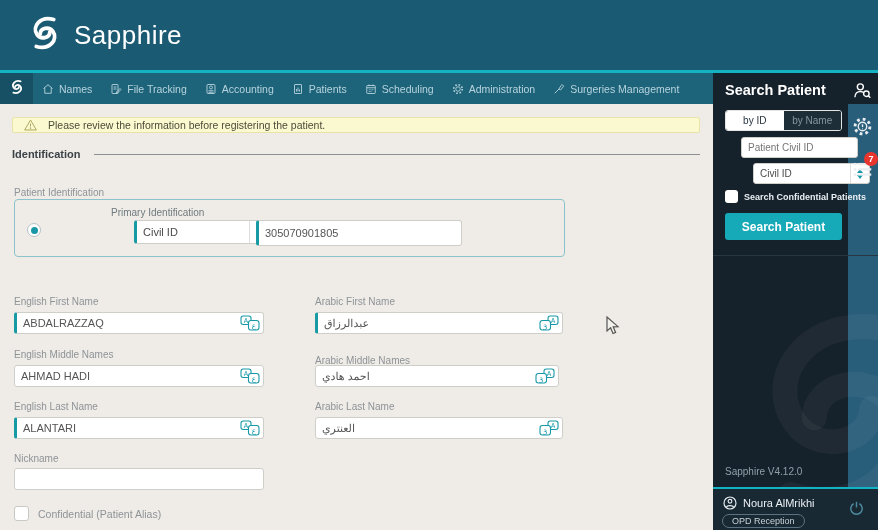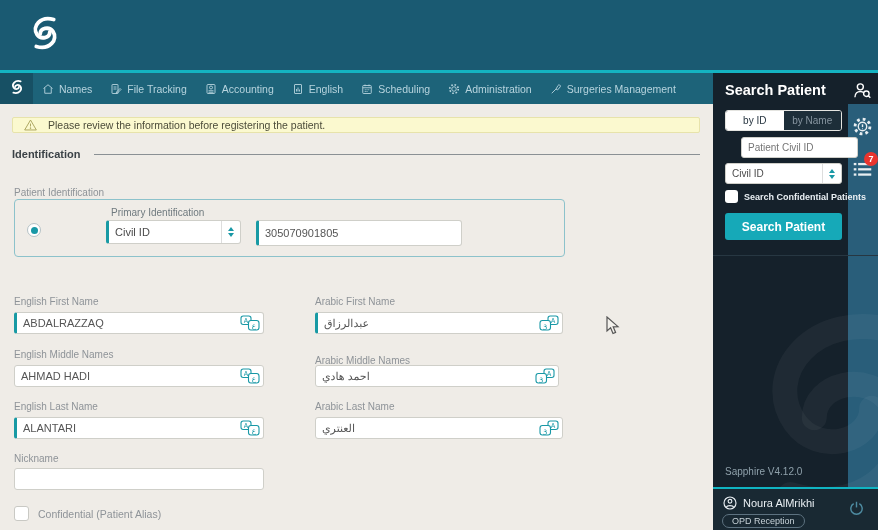--- a/index.html
+++ b/index.html
@@ -38,21 +38,21 @@
   .radio-dot { width:7px; height:7px; border-radius:50%; background:#1898a6; }
 
   .tinput { height:22px; border:1px solid #cfcfc9; background:#fff; border-radius:3px;
     font-size:11px; color:#555; padding:0 6px; width:100%; font-family:inherit; outline:none; }
   .req { border-left:3px solid #189aa4; }
   .input-wrap { position:absolute; }
   .translate-icon { position:absolute; right:4px; top:3px; pointer-events:none; }
   .mirrored { transform:scaleX(-1); }
 
   .fake-select { display:flex; align-items:center; background:#fff; border:1px solid #cfcfc9;
-    border-radius:3px; font-size:11px; color:#4a4a4a; padding-left:6px; }
+    border-radius:3px; font-size:11px; color:#4a4a4a; padding-left:6px;margin-left:28px; }
   .fake-select.req { border-left:3px solid #189aa4; }
   .spinner { margin-left:auto; align-self:stretch; width:19px; border-left:1px solid #ddd;
     display:flex; flex-direction:column; align-items:center; justify-content:center; gap:2px; }
   .arrow-up { width:0; height:0; border-left:3.5px solid transparent; border-right:3.5px solid transparent; border-bottom:4px solid #1898a6; }
   .arrow-down { width:0; height:0; border-left:3.5px solid transparent; border-right:3.5px solid transparent; border-top:4px solid #1898a6; }
 
   .chk { width:15px; height:15px; background:#fff; border:1px solid #c9c9c4; border-radius:3px; }
 
   
   .sidebar { position:absolute; top:73px; left:713px; width:165px; height:457px; background:#15212b; }
@@ -94,20 +94,21 @@
 
 <div class="app">
 
   <div class="top-header">
     <span>
       <svg width="38" height="38" viewBox="0 0 24 24" fill="none" stroke="#ffffff" stroke-width="2.4" stroke-linecap="round">
         <path d="M17.5 3.5 C9 1 3.5 8 7 13 C9.5 16.5 15 15 15 11.5"></path>
         <path d="M6.5 20.5 C15 23 20.5 16 17 11 C14.5 7.5 9 9 9 12.5"></path>
       </svg>
     </span>
+    <span class="brand-title">Sapphire</span>
   </div>
   <div class="accent-line"></div>
 
   <div class="navbar">
     <div class="nav-logo">
       <span>
         <svg width="16" height="16" viewBox="0 0 24 24" fill="none" stroke="#ffffff" stroke-width="2.6" stroke-linecap="round">
           <path d="M17.5 3.5 C9 1 3.5 8 7 13 C9.5 16.5 15 15 15 11.5"></path>
           <path d="M6.5 20.5 C15 23 20.5 16 17 11 C14.5 7.5 9 9 9 12.5"></path>
         </svg>
@@ -135,21 +136,21 @@
             <circle cx="12" cy="9" r="3"></circle>
             <path d="M7 15.5 h10 M7 18.5 h10"></path>
           </svg>
         <span>Accounting</span>
       </div>
       <div class="nav-item">
         <svg width="12" height="12" viewBox="0 0 24 24" fill="none" stroke="#b7d4de" stroke-width="1.8">
             <rect x="5" y="3" width="14" height="18" rx="1"></rect>
             <path d="M9 17 v-5 M12 17 v-8 M15 17 v-4"></path>
           </svg>
-        <span>English</span>
+        <span>Patients</span>
       </div>
       <div class="nav-item">
         <svg width="12" height="12" viewBox="0 0 24 24" fill="none" stroke="#b7d4de" stroke-width="1.8">
             <rect x="3.5" y="5" width="17" height="16" rx="1.5"></rect>
             <path d="M3.5 9.5 h17 M8 3 v3.5 M16 3 v3.5"></path>
             <path d="M7.5 13.5 h2 M11 13.5 h2 M14.5 13.5 h2 M7.5 17 h2 M11 17 h2"></path>
           </svg>
         <span>Scheduling</span>
       </div>
       <div class="nav-item">

